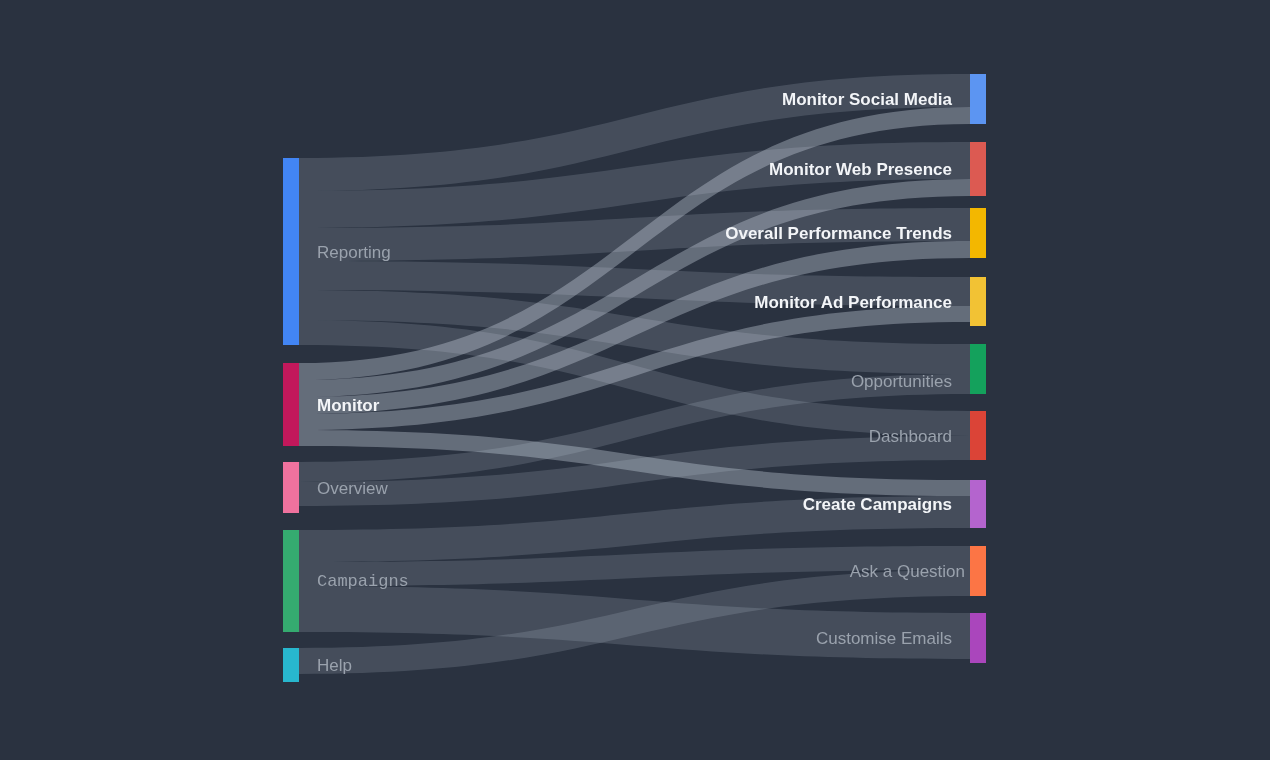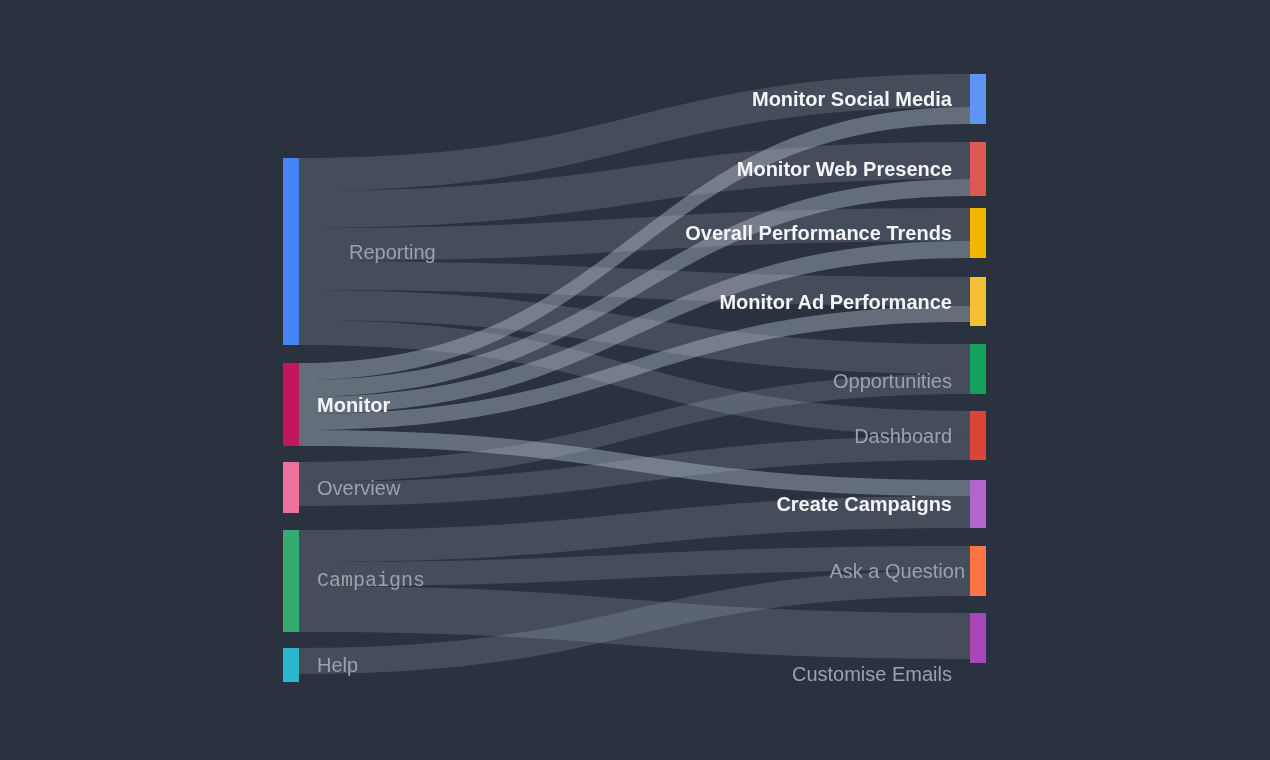--- a/index.html
+++ b/index.html
@@ -26,21 +26,21 @@
   #labels {
     position: absolute;
     left: 0;
     top: 0;
     width: 1270px;
     height: 760px;
     pointer-events: none;
   }
   .node-label {
     position: absolute;
-    font-size: 20px;
+    font-size: 17px;
     line-height: 1;
     white-space: nowrap;
     transform: translateY(-50%);
   }
   .node-label.grey {
     color: #9aa2ad;
     font-weight: 400;
   }
   .node-label.bold {
     color: #f3f5f8;
@@ -81,28 +81,28 @@
       <rect x="970" y="142" width="16" height="54" fill="#dc5a52"></rect>
       <rect x="970" y="208" width="16" height="50" fill="#f3b700"></rect>
       <rect x="970" y="277" width="16" height="49" fill="#f2c234"></rect>
       <rect x="970" y="344" width="16" height="50" fill="#14a15c"></rect>
       <rect x="970" y="411" width="16" height="49" fill="#db4437"></rect>
       <rect x="970" y="480" width="16" height="48" fill="#b464ce"></rect>
       <rect x="970" y="546" width="16" height="50" fill="#fc7545"></rect>
       <rect x="970" y="613" width="16" height="50" fill="#aa46bc"></rect>
     </svg>
   <div id="labels">
-      <div class="node-label grey" style="top: 251.5px; left: 317px; margin-left: 32px;">Reporting</div>
+      <div class="node-label grey" style="top: 251.5px; left: 317px;">Reporting</div>
       <div class="node-label bold" style="top: 404.5px; left: 317px;">Monitor</div>
       <div class="node-label grey" style="top: 487.5px; left: 317px;">Overview</div>
       <div class="node-label grey" style="top: 581px; left: 317px; font-family: Liberation Mono, monospace;">Campaigns</div>
       <div class="node-label grey" style="top: 665px; left: 317px;">Help</div>
       <div class="node-label bold right" style="top: 99px; right: 318px;">Monitor Social Media</div>
       <div class="node-label bold right" style="top: 169px; right: 318px;">Monitor Web Presence</div>
       <div class="node-label bold right" style="top: 301.5px; right: 318px;">Monitor Ad Performance</div>
       <div class="node-label bold right" style="top: 233px; right: 318px;">Overall Performance Trends</div>
       <div class="node-label grey right" style="top: 369px; right: 318px; margin-top: 12px;">Opportunities</div>
       <div class="node-label grey right" style="top: 435.5px; right: 318px;">Dashboard</div>
       <div class="node-label bold right" style="top: 504px; right: 318px;">Create Campaigns</div>
       <div class="node-label grey right" style="top: 571px; right: 305px;">Ask a Question</div>
-      <div class="node-label grey right" style="top: 638px; right: 318px; margin-top: 36px;">Customise Emails</div>
+      <div class="node-label grey right" style="top: 638px; right: 318px;">Customise Emails</div>
     </div>
 </div>
 
 </body></html>

